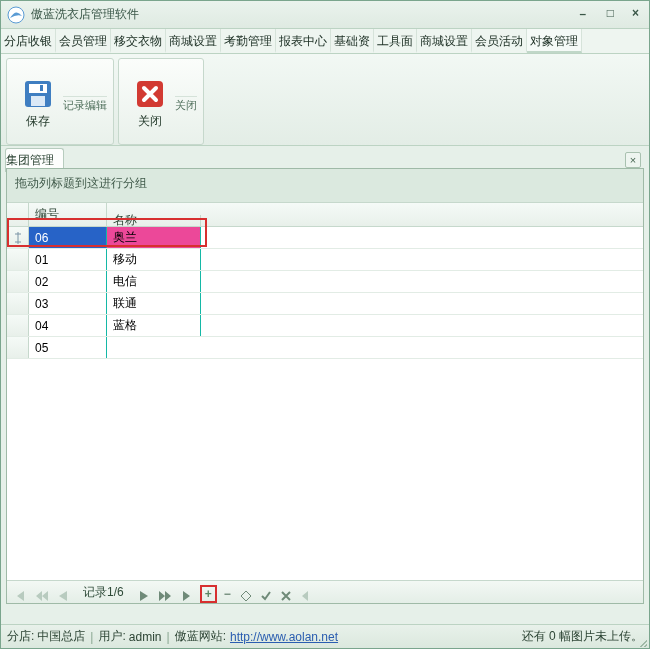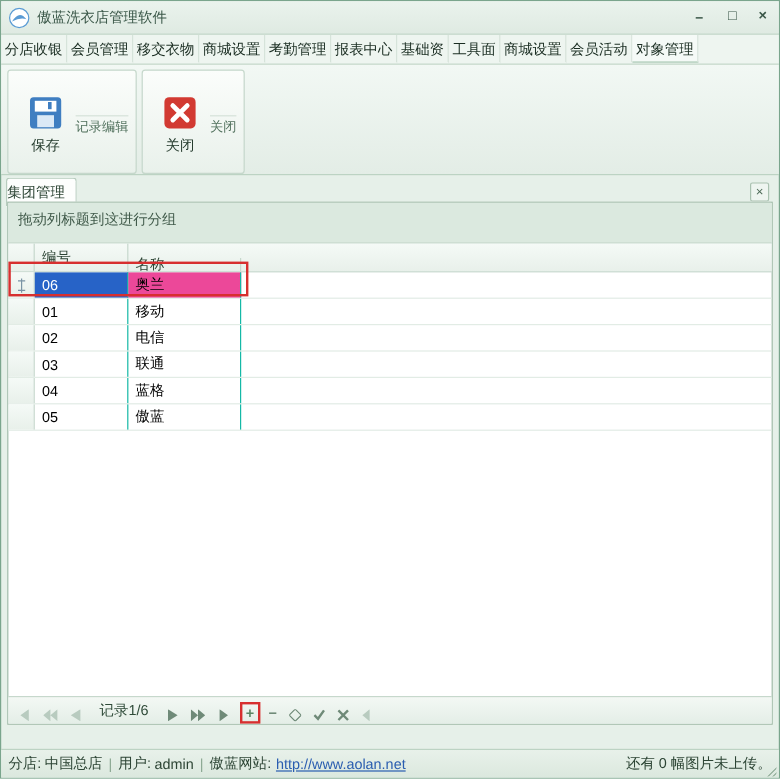--- a/index.html
+++ b/index.html
@@ -172,21 +172,20 @@
           <div class="cell c2">联通</div>
         </div>
         <div class="row">
           <div class="cell ind"></div>
           <div class="cell c1">04</div>
           <div class="cell c2">蓝格</div>
         </div>
         <div class="row">
           <div class="cell ind"></div>
           <div class="cell c1">05</div>
-          <div class="cell c2">傲蓝</div>
         </div>
       </div>
 
     <div class="hl-box1" id="hl-row" style="top:49px;left:0;width:196px;height:25px"></div>
 
     <div class="navbar">
       <span class="nv dis">
         <svg width="12" height="10">
             <path d="M1 0v10M3 5l7-5v10z" fill="#b8cbbf"></path>
           </svg>

